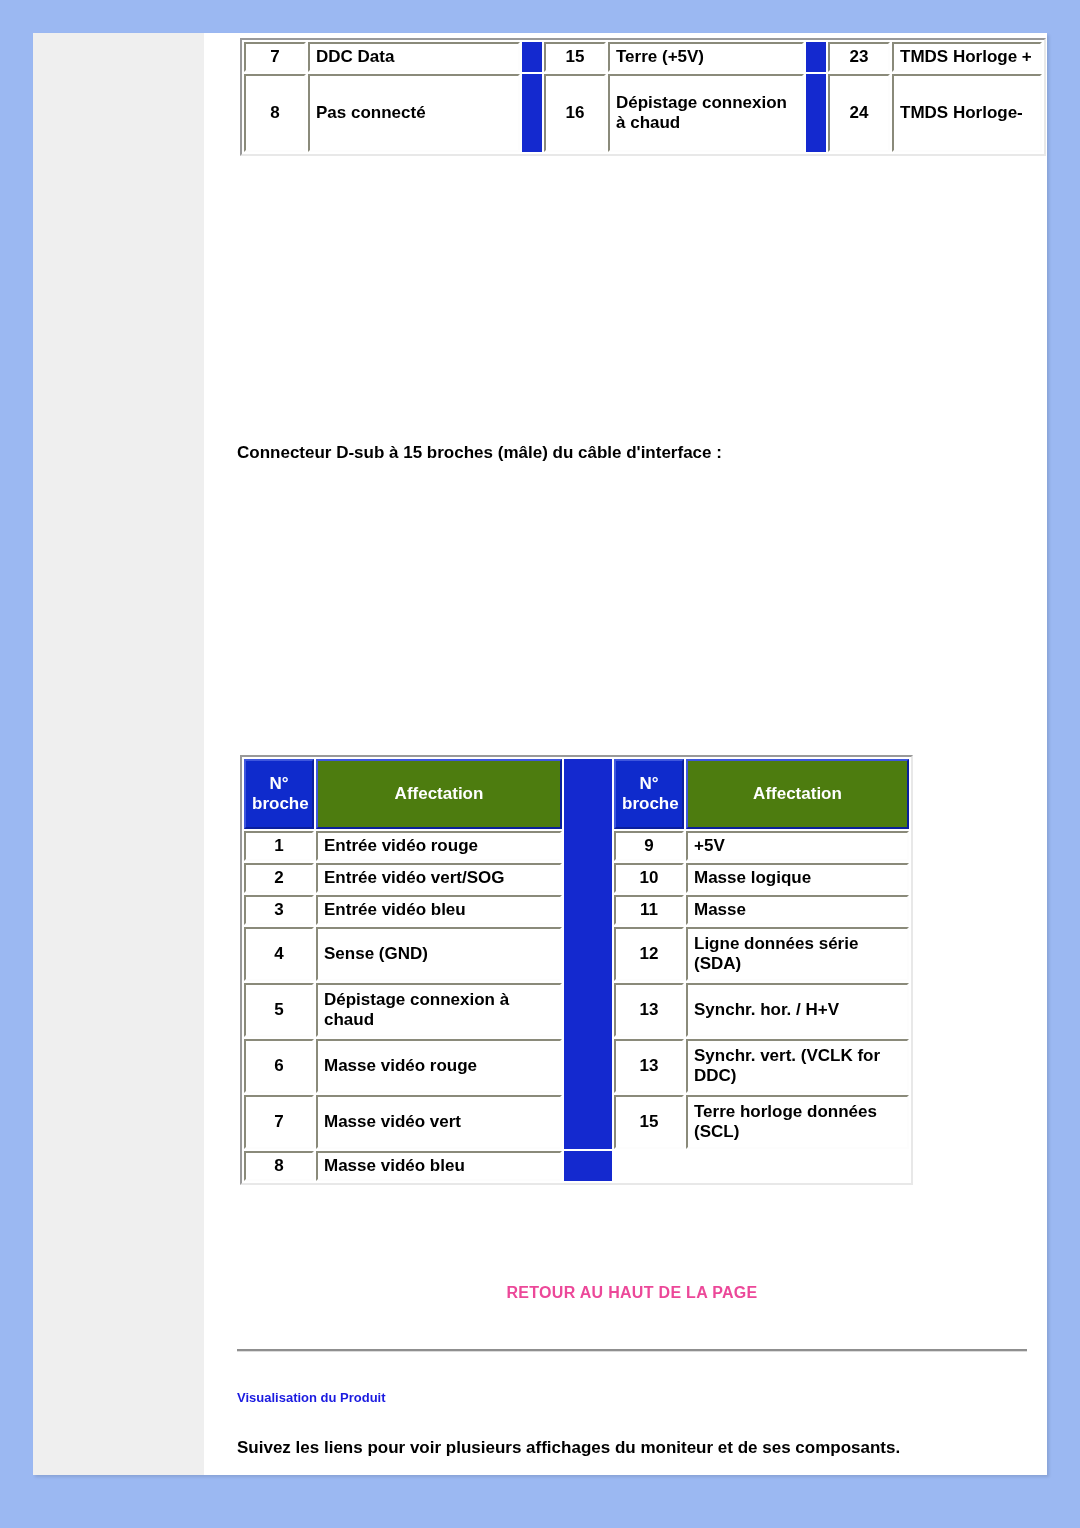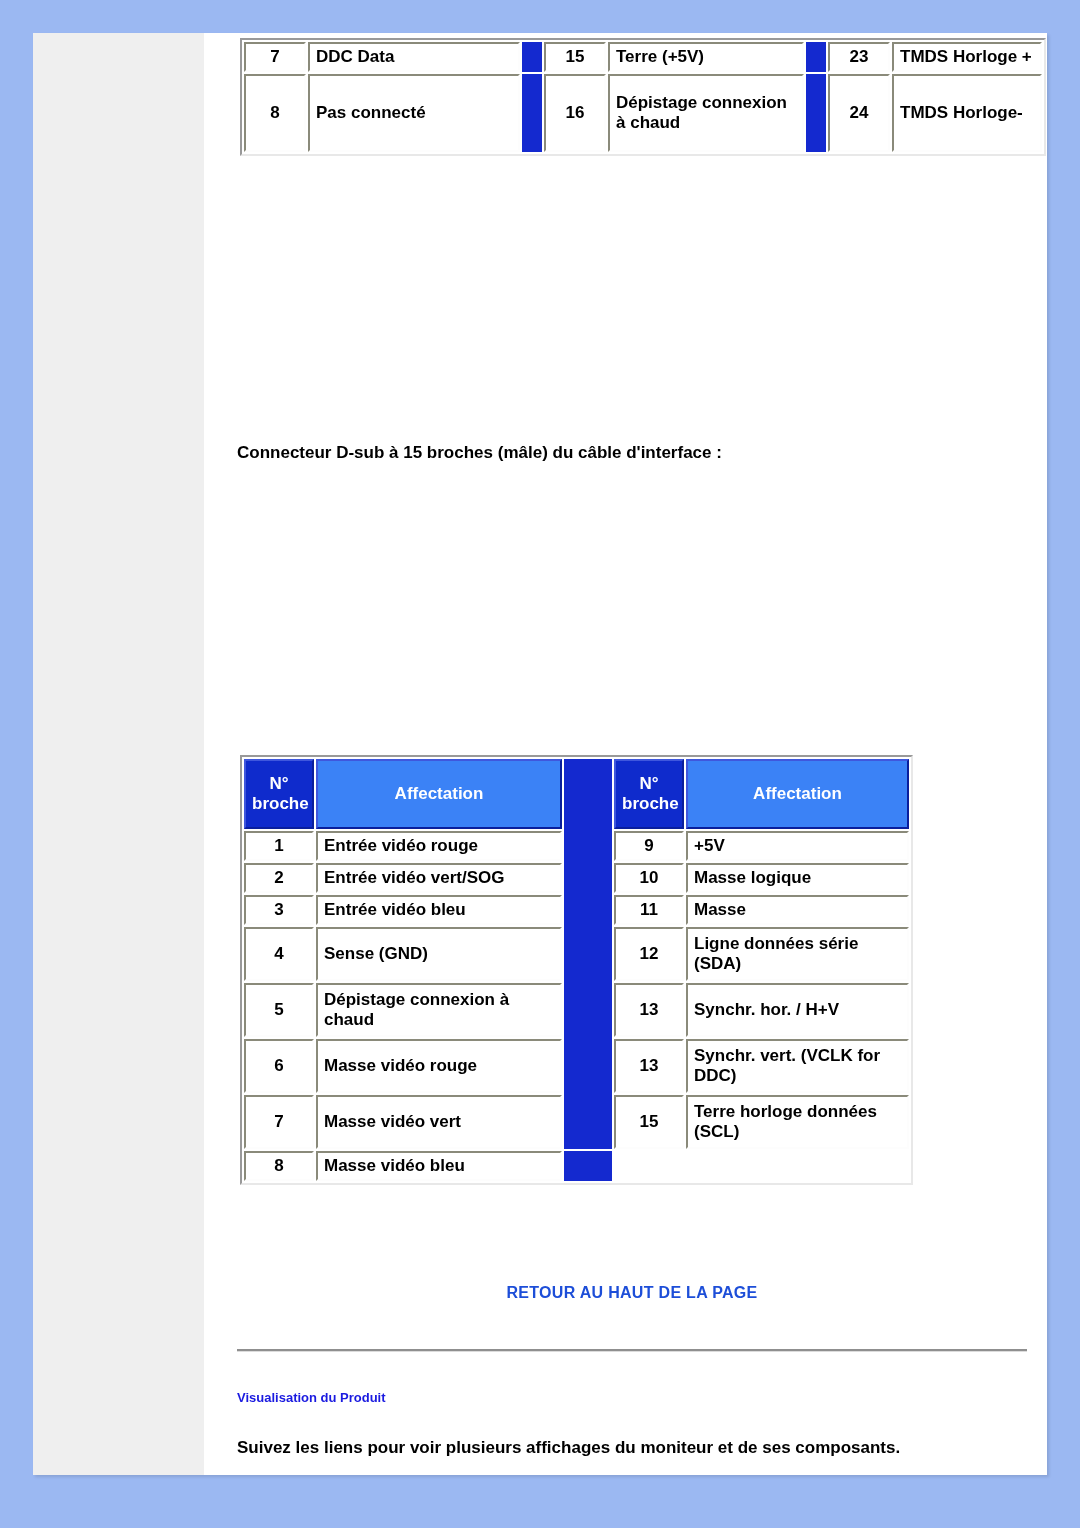--- a/index.html
+++ b/index.html
@@ -65,21 +65,21 @@
     text-align: center;
     padding: 3px 2px;
   }
   .pin-table td.gap {
     background: #1429cf;
     border: 0;
     padding: 0;
     width: 20px;
   }
   .pin-table td.hdr {
-    background: #3b82f6;
+    background: #4d7c0f;
     color: #ffffff;
     text-align: center;
     border-color: #3f57dd #0a1f9c #0a1f9c #3f57dd;
   }
   .pin-table td.hdr-num {
     background: #0f2bcc;
     color: #ffffff;
     text-align: center;
     border-color: #3f57dd #0a1f9c #0a1f9c #3f57dd;
     line-height: 1.15;
@@ -127,21 +127,21 @@
   
   #back-to-top {
     position: absolute;
     left: 33px;
     top: 1251px;
     width: 790px;
     text-align: center;
     font-size: 16px;
     font-weight: bold;
     letter-spacing: 0.3px;
-    color: #1d4ed8;
+    color: #ec4899;
     text-decoration: none;
     cursor: pointer;
   }
   #rule {
     position: absolute;
     left: 33px;
     top: 1316px;
     width: 790px;
     height: 0;
     border-top: 2px solid #8f8f8f;

